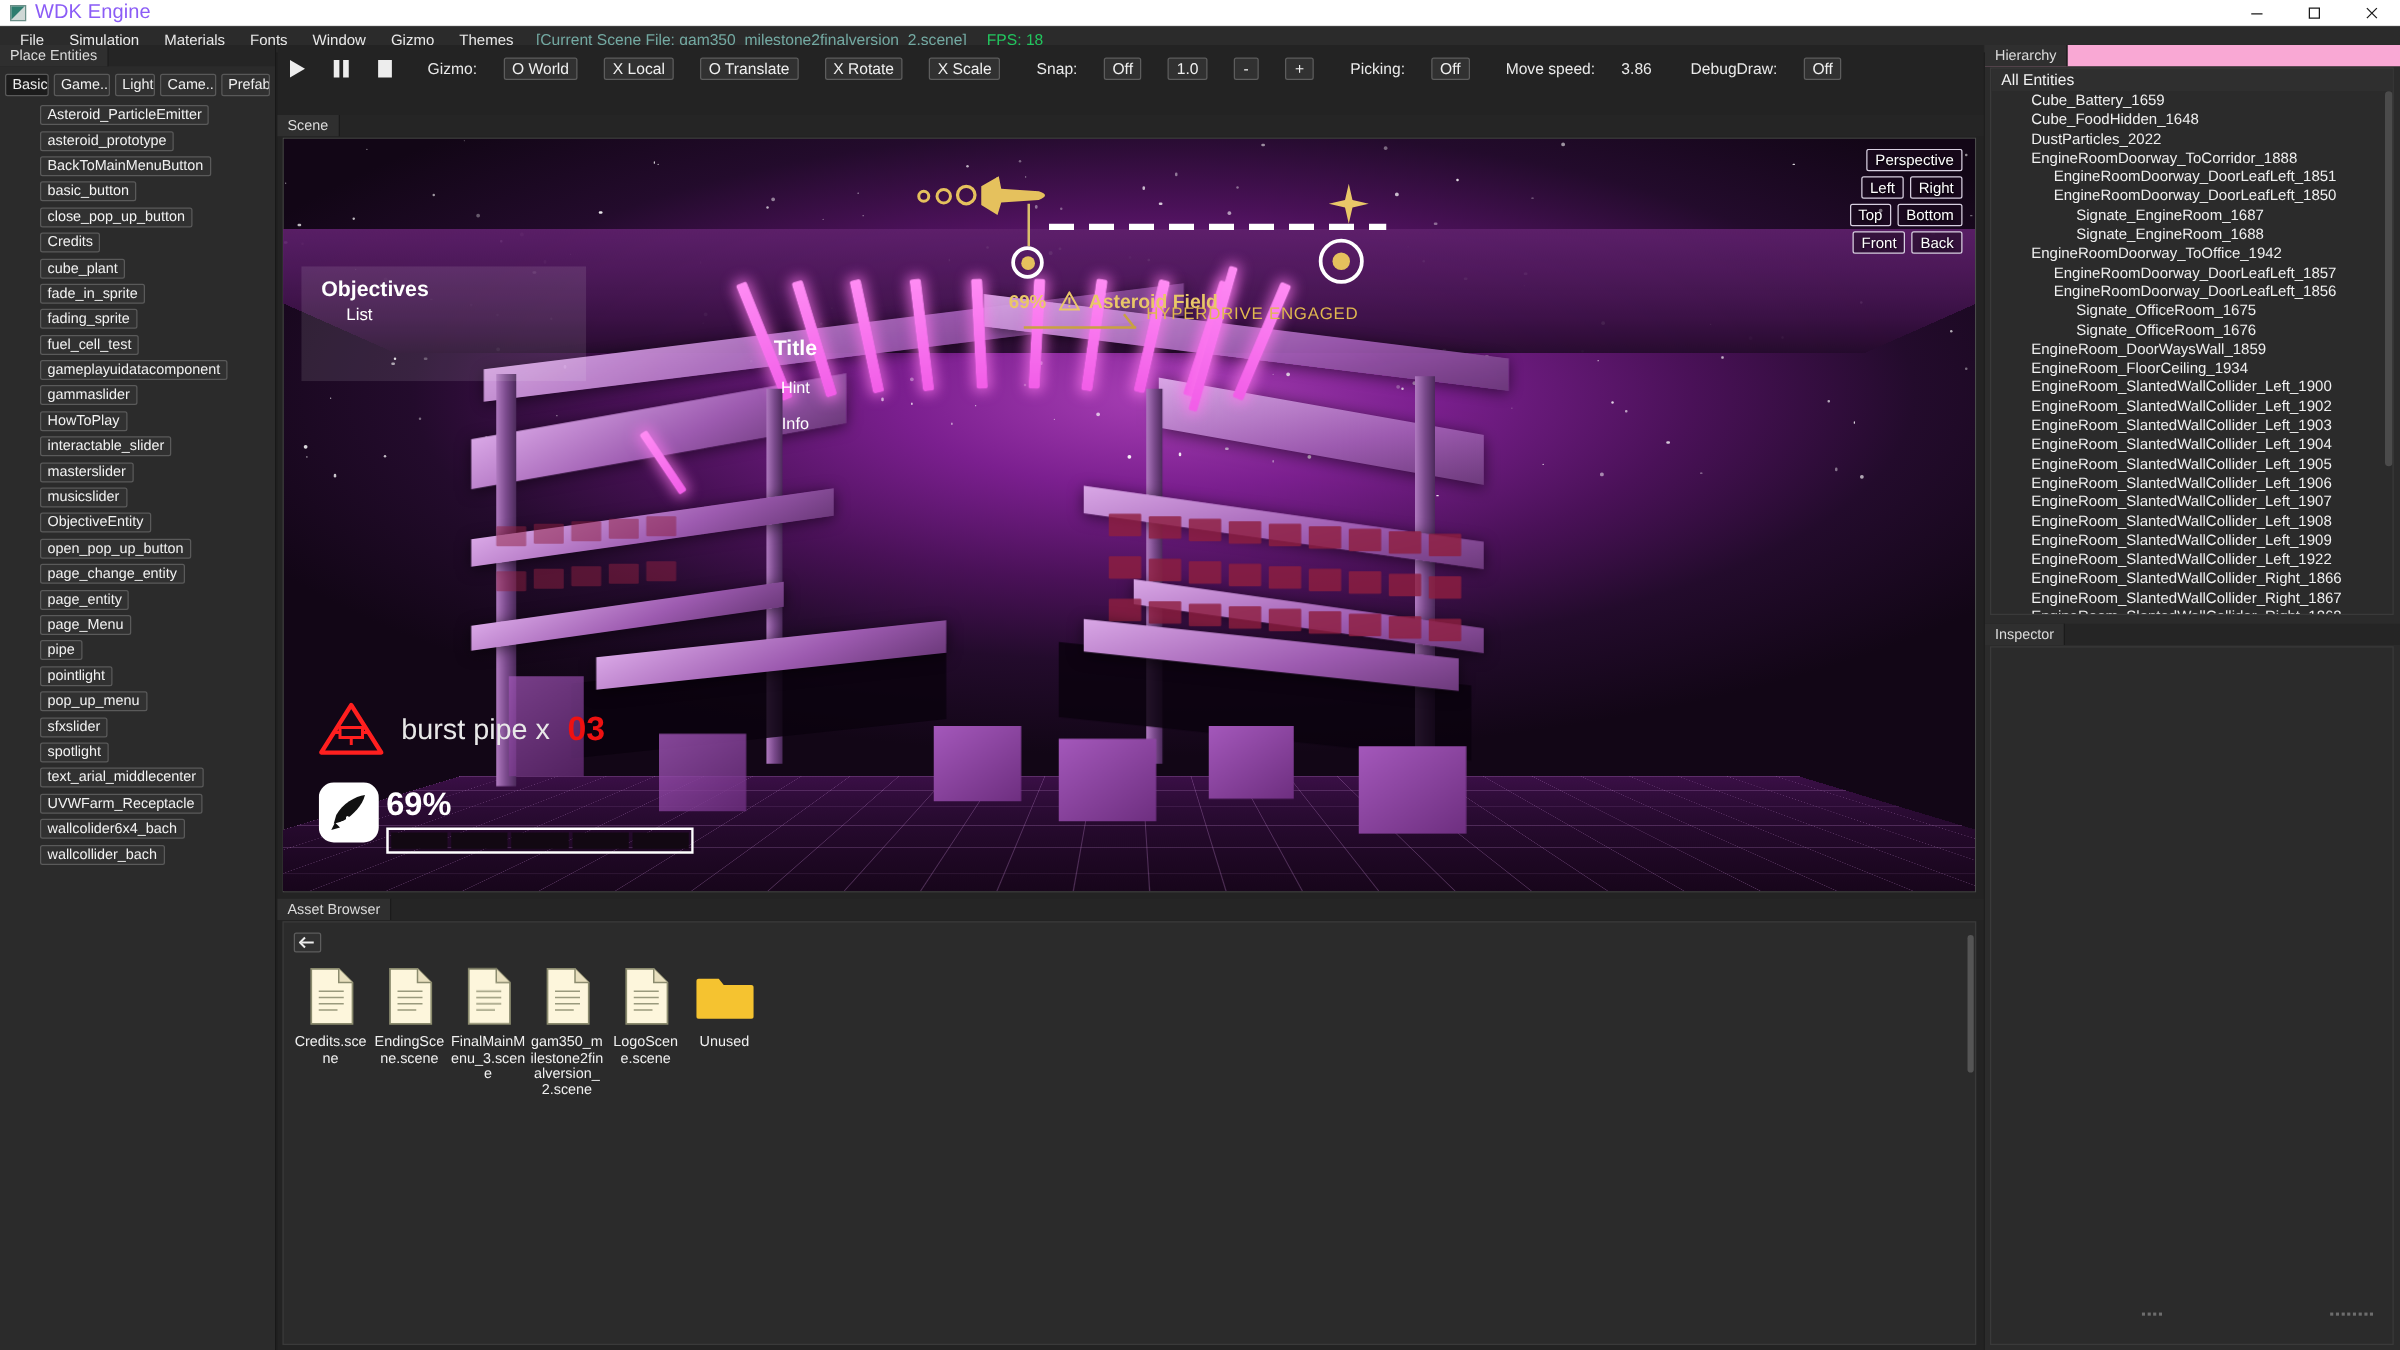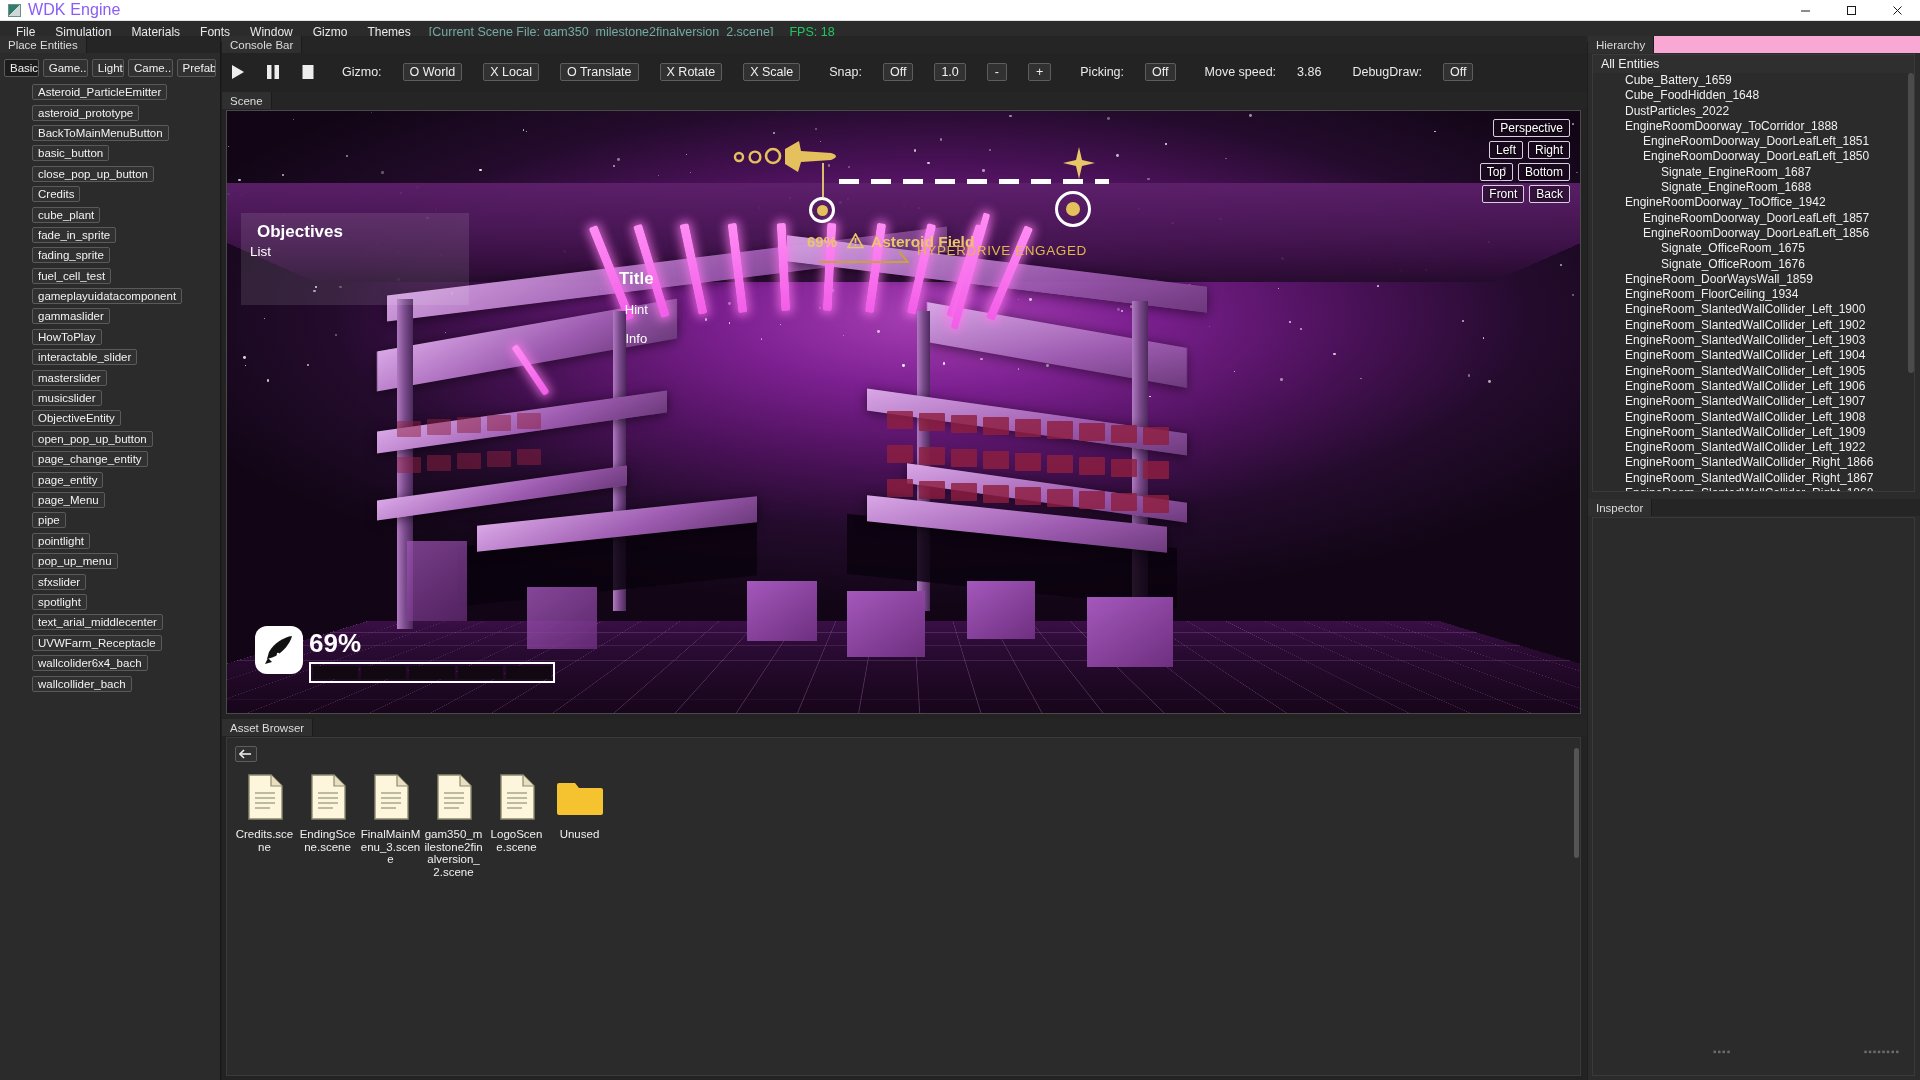--- a/index.html
+++ b/index.html
@@ -142,21 +142,21 @@
     border: 1px solid #d7cfe0; border-radius: 2px; padding: 1px 6px; white-space: nowrap;
     text-shadow: 0 1px 2px #000;
   }
 
   
   .hud-objectives {
     position: absolute; left: 14px; top: 102px; width: 228px; height: 92px;
     background: rgba(255,255,255,.10);
   }
   .hud-objectives .t1 { position:absolute; left: 16px; top: 9px; color: #fff; font-size: 17px; font-weight: bold; }
-  .hud-objectives .t2 { position:absolute; left: 9px; top: 31px; color: #fff; font-size: 13.5px; }
+  .hud-objectives .t2 { position:absolute; left: 36px; top: 31px; color: #fff; font-size: 13.5px; }
   .hud-center { position: absolute; left: 392px; top: 158px; color: #fff; }
   .hud-center .ttl { font-size: 17px; font-weight: bold; text-align: center; }
   .hud-center .hint { font-size: 13px; margin-top: 13px; text-align: center; }
   .hud-center .info { font-size: 13px; margin-top: 14px; text-align: center; }
 
   .hud-warn { position: absolute; left: 28px; bottom: 108px; display: flex; align-items: center; gap: 14px; }
   .hud-warn .lbl { color: #e8e8e8; font-size: 23px; }
   .hud-warn .cnt { color: #ee1111; font-size: 27px; font-weight: bold; }
 
   .hud-fuel { position: absolute; left: 28px; bottom: 30px; display: flex; align-items: flex-start; }
@@ -302,23 +302,20 @@
       <div class="ent-row"><div class="ent-item">text_arial_middlecenter</div></div>
       <div class="ent-row"><div class="ent-item">UVWFarm_Receptacle</div></div>
       <div class="ent-row"><div class="ent-item">wallcolider6x4_bach</div></div>
       <div class="ent-row"><div class="ent-item">wallcollider_bach</div></div>
     </div>
 </div>
 
 <div id="center">
 
   <div class="console-panel">
-    <div class="panel-tabrow">
-      <div class="panel-tab">Console Bar</div>
-    </div>
     <div class="console-tools">
       <div class="tb-icon">
         <svg width="15" height="16" viewBox="0 0 15 16">
             <polygon points="2,1 14,8 2,15" fill="#ededed"></polygon>
           </svg>
       </div>
       <div class="tb-icon">
         <svg width="14" height="16" viewBox="0 0 14 16">
             <rect x="1" y="1" width="4.5" height="14" fill="#ededed"></rect>
             <rect x="8.5" y="1" width="4.5" height="14" fill="#ededed"></rect>
@@ -637,20 +634,31 @@
           <div class="t1">Objectives</div>
           <div class="t2">List</div>
         </div>
 
         <div class="hud-center">
           <div class="ttl">Title</div>
           <div class="hint">Hint</div>
           <div class="info">Info</div>
         </div>
 
+        <div class="hud-warn">
+          <svg width="52" height="44" viewBox="0 0 52 44">
+            <path d="M26 3 L50 41 L2 41 Z" fill="none" stroke="#ff1f1f" stroke-width="3.4" stroke-linejoin="round"></path>
+            <rect x="17" y="21" width="18" height="8" fill="none" stroke="#ff1f1f" stroke-width="2.4"></rect>
+            <line x1="26" y1="29" x2="26" y2="35" stroke="#ff1f1f" stroke-width="2.4"></line>
+            <line x1="12" y1="25" x2="17" y2="25" stroke="#ff1f1f" stroke-width="2.4"></line>
+            <line x1="35" y1="25" x2="40" y2="25" stroke="#ff1f1f" stroke-width="2.4"></line>
+          </svg>
+          <div class="lbl">burst pipe x</div>
+          <div class="cnt">03</div>
+        </div>
 
         <div class="hud-fuel">
           <div class="fuel-icon">
             <svg width="34" height="34" viewBox="0 0 34 34">
               <path d="M30 3 C22 4 12 10 7 19 L5 26 L12 24 C21 19 28 11 30 3 Z" fill="#111"></path>
               <path d="M6 25 L3 31 L10 29 Z" fill="#111"></path>
               <path d="M16 21 v8 M12 25 h8" stroke="#fff" stroke-width="2.4" stroke-linecap="round"></path>
             </svg>
           </div>
           <div class="fuel-right">

